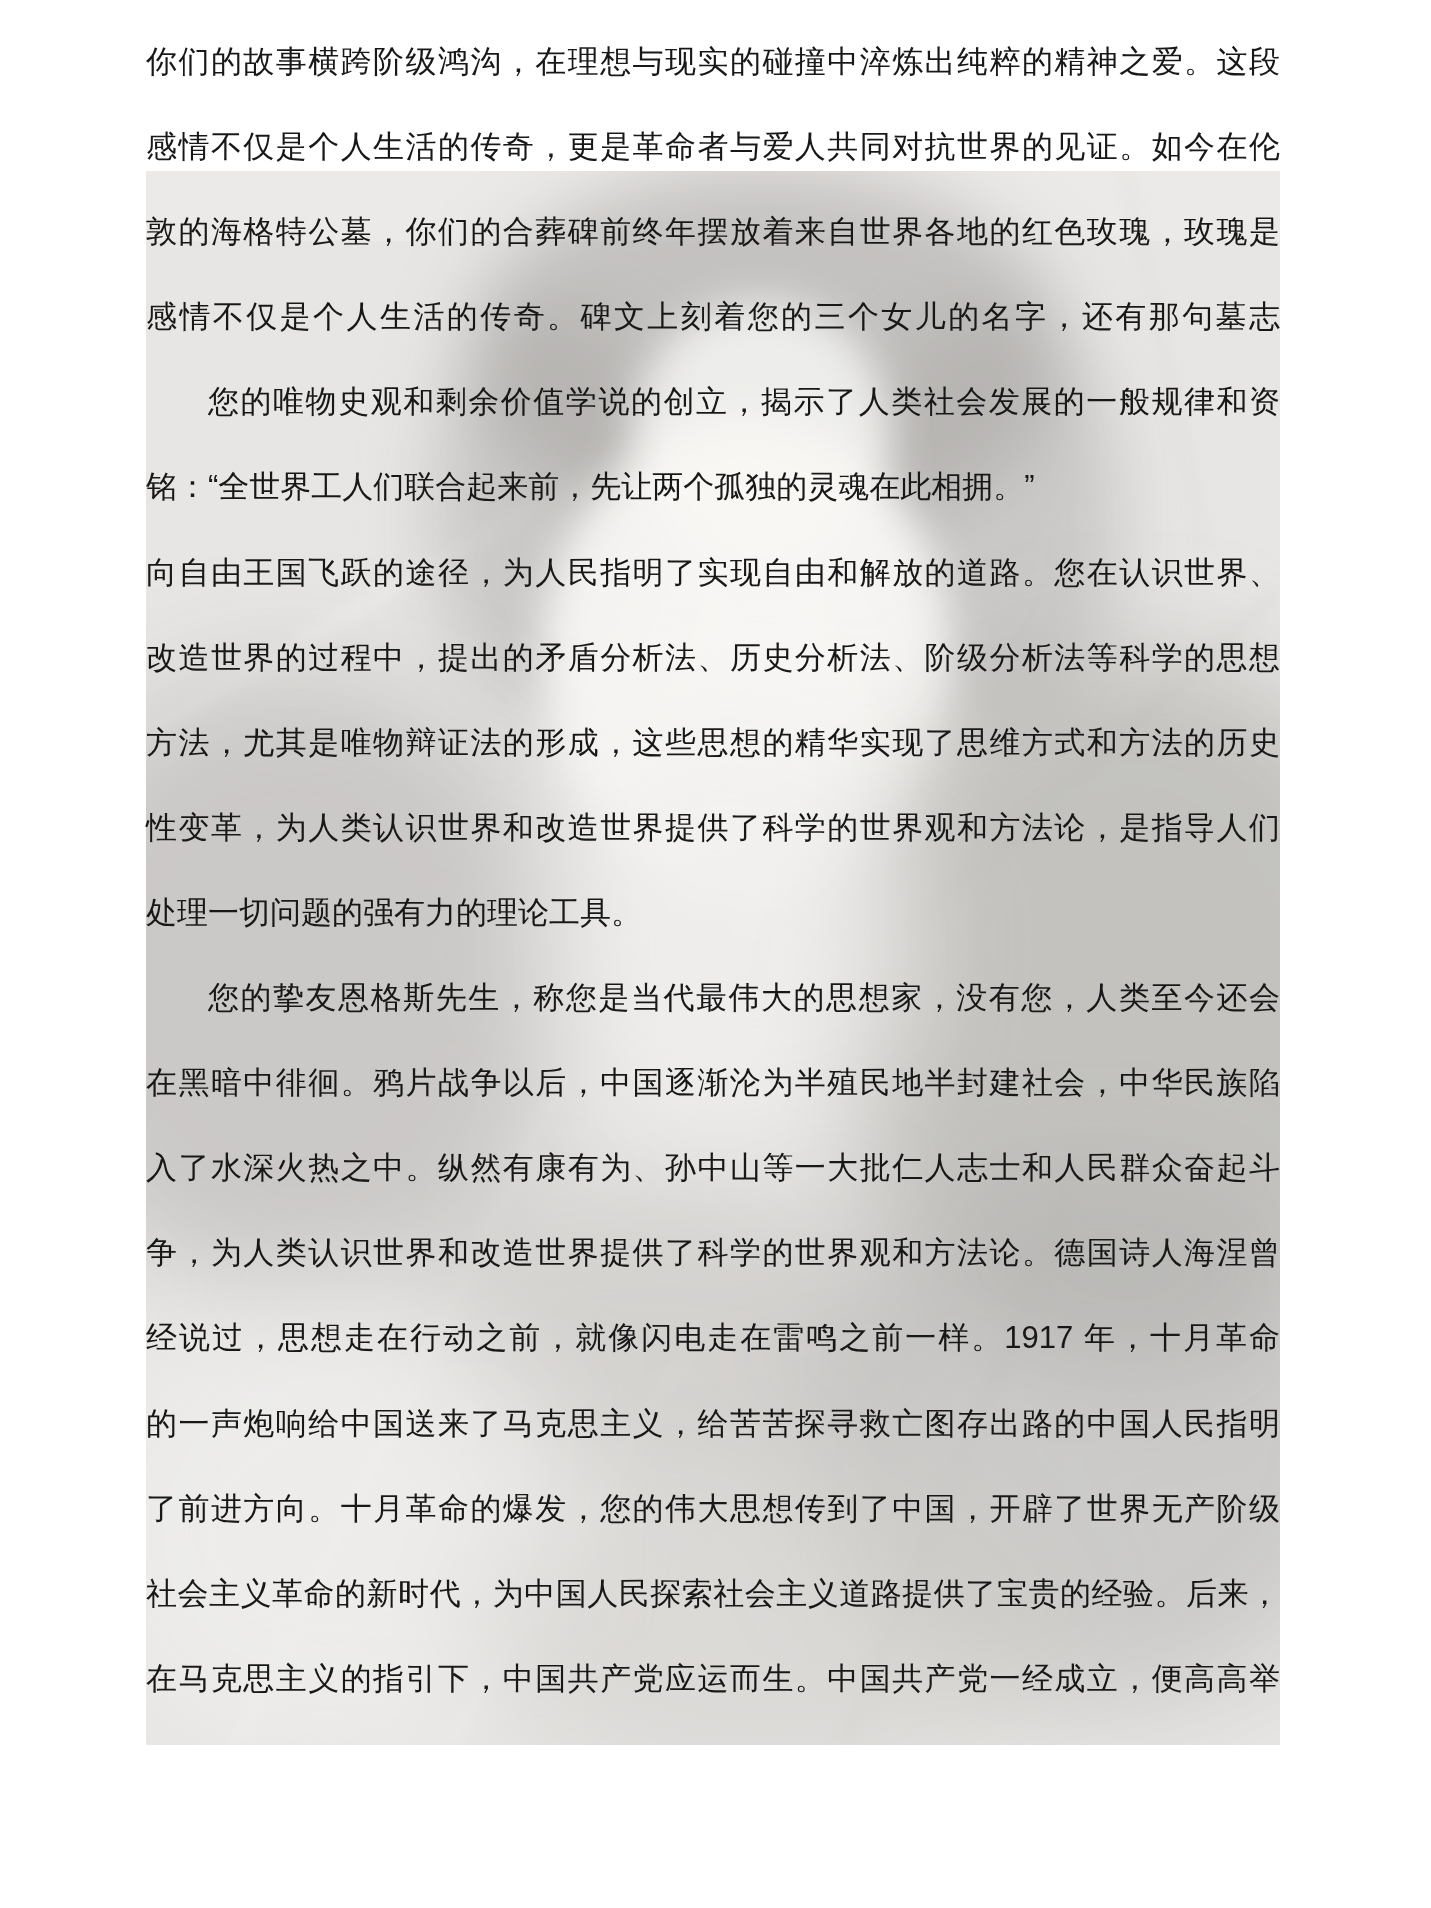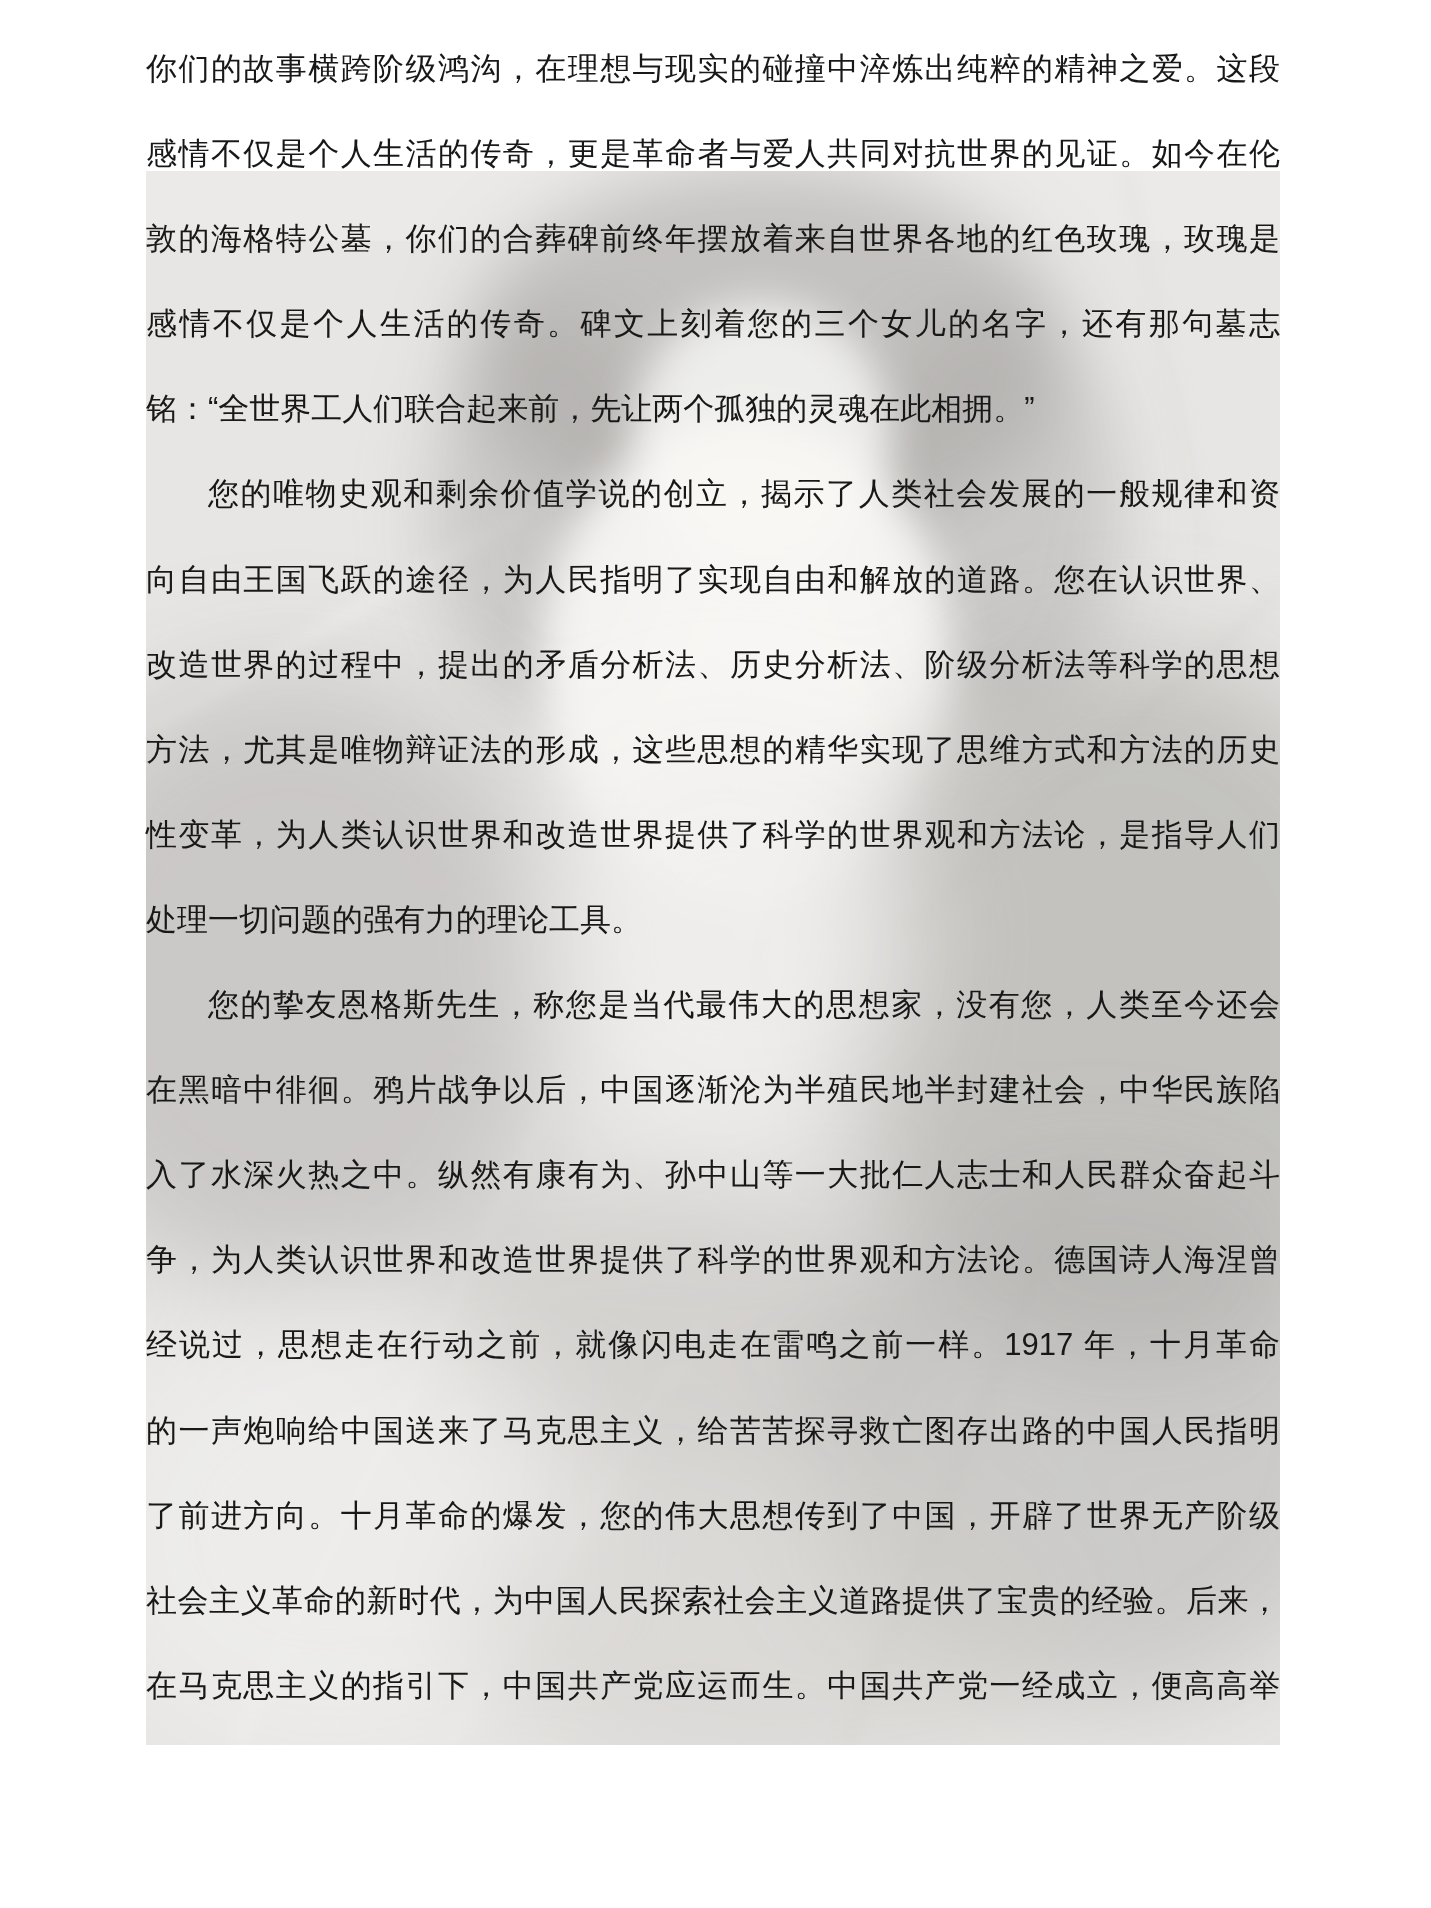--- a/index.html
+++ b/index.html
@@ -20,21 +20,21 @@
     left: 146px;
     top: 171px;
     width: 1134px;
     height: 1574px;
   }
   .text-block {
     position: absolute;
     left: 146px;
     top: 0;
     width: 1134px;
-    padding-top: 26px;
+    padding-top: 19px;
     color: #181818;
   }
   .line {
     height: 85.1px;
     line-height: 85.1px;
     font-size: 31px;
     letter-spacing: 0;
     white-space: nowrap;
     text-align: justify;
     text-align-last: justify;
@@ -102,22 +102,22 @@
       <ellipse cx="180" cy="1360" rx="250" ry="230" fill="#efeeec" opacity="0.7"></ellipse>
       <ellipse cx="620" cy="1460" rx="300" ry="160" fill="#cfcdca" opacity="0.5"></ellipse>
     </g>
   </svg>
 
   <div class="text-block">
     <div class="line">你们的故事横跨阶级鸿沟，在理想与现实的碰撞中淬炼出纯粹的精神之爱。这段</div>
     <div class="line">感情不仅是个人生活的传奇，更是革命者与爱人共同对抗世界的见证。如今在伦</div>
     <div class="line">敦的海格特公墓，你们的合葬碑前终年摆放着来自世界各地的红色玫瑰，玫瑰是</div>
     <div class="line">感情不仅是个人生活的传奇。碑文上刻着您的三个女儿的名字，还有那句墓志</div>
+    <div class="line indent">您的唯物史观和剩余价值学说的创立，揭示了人类社会发展的一般规律和资</div>
     <div class="line no-fill">铭：“全世界工人们联合起来前，先让两个孤独的灵魂在此相拥。”</div>
-    <div class="line indent">您的唯物史观和剩余价值学说的创立，揭示了人类社会发展的一般规律和资</div>
     <div class="line">向自由王国飞跃的途径，为人民指明了实现自由和解放的道路。您在认识世界、</div>
     <div class="line">改造世界的过程中，提出的矛盾分析法、历史分析法、阶级分析法等科学的思想</div>
     <div class="line">方法，尤其是唯物辩证法的形成，这些思想的精华实现了思维方式和方法的历史</div>
     <div class="line">性变革，为人类认识世界和改造世界提供了科学的世界观和方法论，是指导人们</div>
     <div class="line no-fill">处理一切问题的强有力的理论工具。</div>
     <div class="line indent">您的挚友恩格斯先生，称您是当代最伟大的思想家，没有您，人类至今还会</div>
     <div class="line">在黑暗中徘徊。鸦片战争以后，中国逐渐沦为半殖民地半封建社会，中华民族陷</div>
     <div class="line">入了水深火热之中。纵然有康有为、孙中山等一大批仁人志士和人民群众奋起斗</div>
     <div class="line">争，为人类认识世界和改造世界提供了科学的世界观和方法论。德国诗人海涅曾</div>
     <div class="line">经说过，思想走在行动之前，就像闪电走在雷鸣之前一样。1917 年，十月革命</div>

